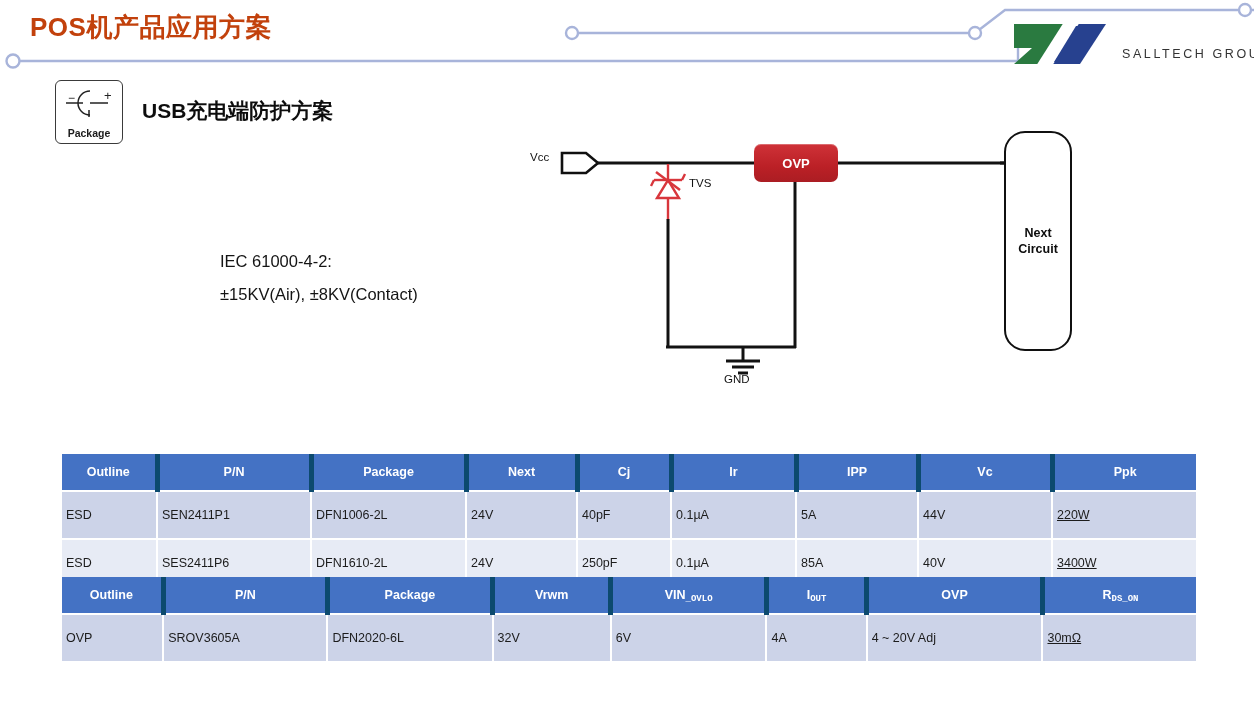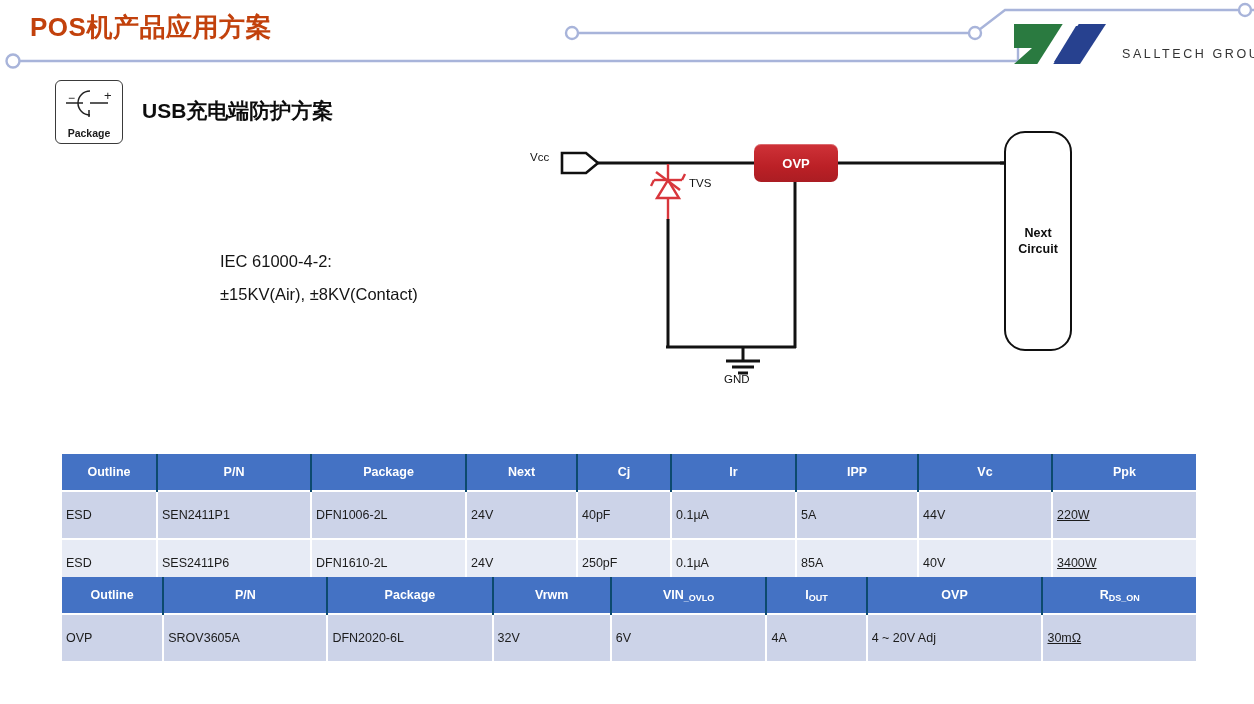--- a/index.html
+++ b/index.html
@@ -176,37 +176,37 @@
   #table-esd { left: 62px; top: 454px; width: 1134px; }
   #table-ovp { left: 62px; top: 577px; width: 1134px; }
 
   .spec-table th {
     background: #4472c4;
     color: #ffffff;
     font-weight: bold;
     font-size: 12.5px;
     height: 36px;
     text-align: center;
-    border-right: 2px solid #0c4a6e;
+    border-right: 5px solid #0c4a6e;
     padding: 0;
   }
   .spec-table th:last-child { border-right: none; }
   .spec-table td {
     height: 38px;
     border-right: 2px solid #ffffff;
     border-top: 2px solid #ffffff;
     color: #1c1c1c;
     font-size: 12.5px;
     padding: 4px;
   }
   .spec-table td:last-child { border-right: none; text-decoration: underline; }
   .row-a td { background: #ccd3e8; }
   .row-b td { background: #e7ebf5; }
 
-  sub { font-size: 0.72em; vertical-align: baseline; position: relative; top: 0.22em; }
+  sub { font-size: 0.72em; vertical-align: baseline; position: relative; top: 0.22em; font-family: Liberation Mono, monospace; }
 </style>
 </head>
 <body>
 
 <svg class="deco-svg" viewBox="0 0 1254 90">
   <g stroke="#a8b4da" stroke-width="2.4" fill="none">
     <path d="M 13 61 L 1018 61"></path>
     <path d="M 572 33 L 975 33"></path>
     <path d="M 975 33 L 1005 10 L 1254 10"></path>
     <path d="M 1018 61 L 1018 33"></path>

